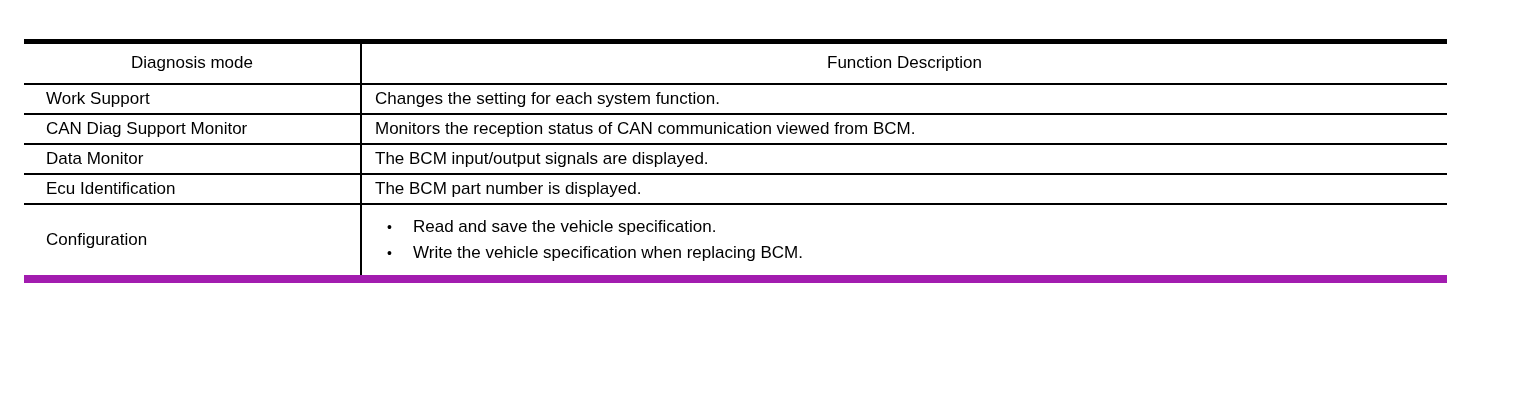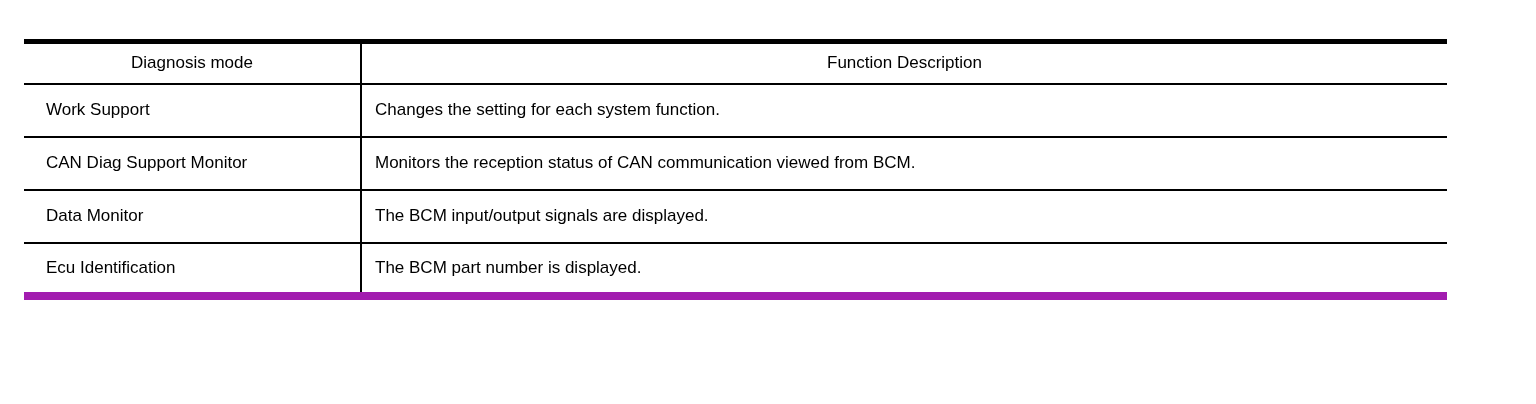--- a/index.html
+++ b/index.html
@@ -37,21 +37,21 @@
   .diag-table .mode-col-header,
   .diag-table .mode-cell {
     border-right: 2px solid #000;
   }
   .diag-table th {
     height: 42px;
     text-align: center;
     padding: 0;
   }
   .diag-table td {
-    height: 53px;
+    height: 30px;
   }
   .mode-cell {
     padding-left: 22px;
     text-align: left;
   }
   .desc-cell {
     padding-left: 13px;
     padding-right: 10px;
     text-align: left;
   }
@@ -95,14 +95,29 @@
         <td class="desc-cell">Monitors the reception status of CAN communication viewed from BCM.</td>
       </tr>
       <tr>
         <td class="mode-cell">Data Monitor</td>
         <td class="desc-cell">The BCM input/output signals are displayed.</td>
       </tr>
       <tr>
         <td class="mode-cell">Ecu Identification</td>
         <td class="desc-cell">The BCM part number is displayed.</td>
       </tr>
+      <tr>
+        <td class="mode-cell">Configuration</td>
+        <td class="desc-cell">
+          <ul class="bullet-list">
+            <li>
+              <span class="bullet-dot">•</span>
+              <span>Read and save the vehicle specification.</span>
+            </li>
+            <li>
+              <span class="bullet-dot">•</span>
+              <span>Write the vehicle specification when replacing BCM.</span>
+            </li>
+          </ul>
+        </td>
+      </tr>
     </tbody>
 </table>
 
 </body></html>

